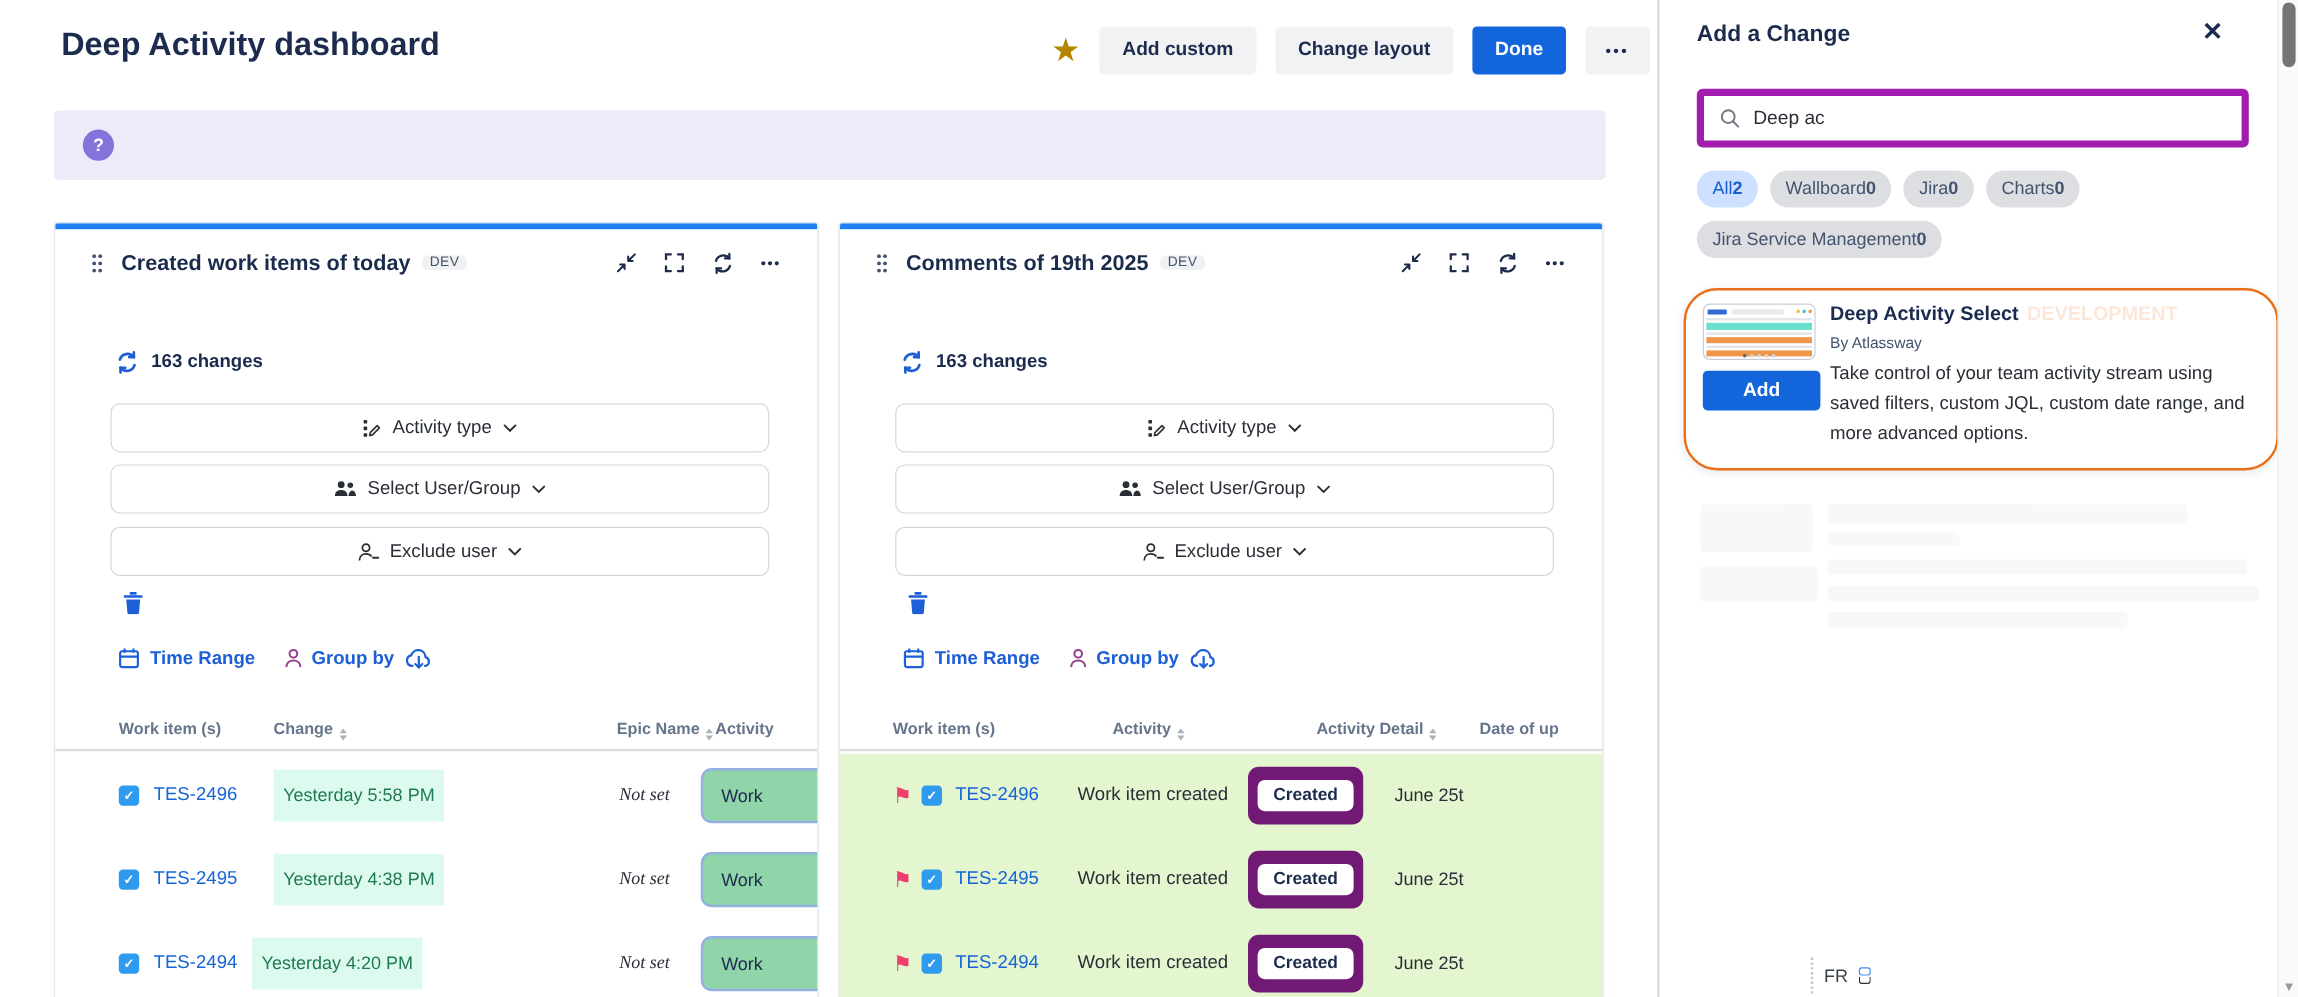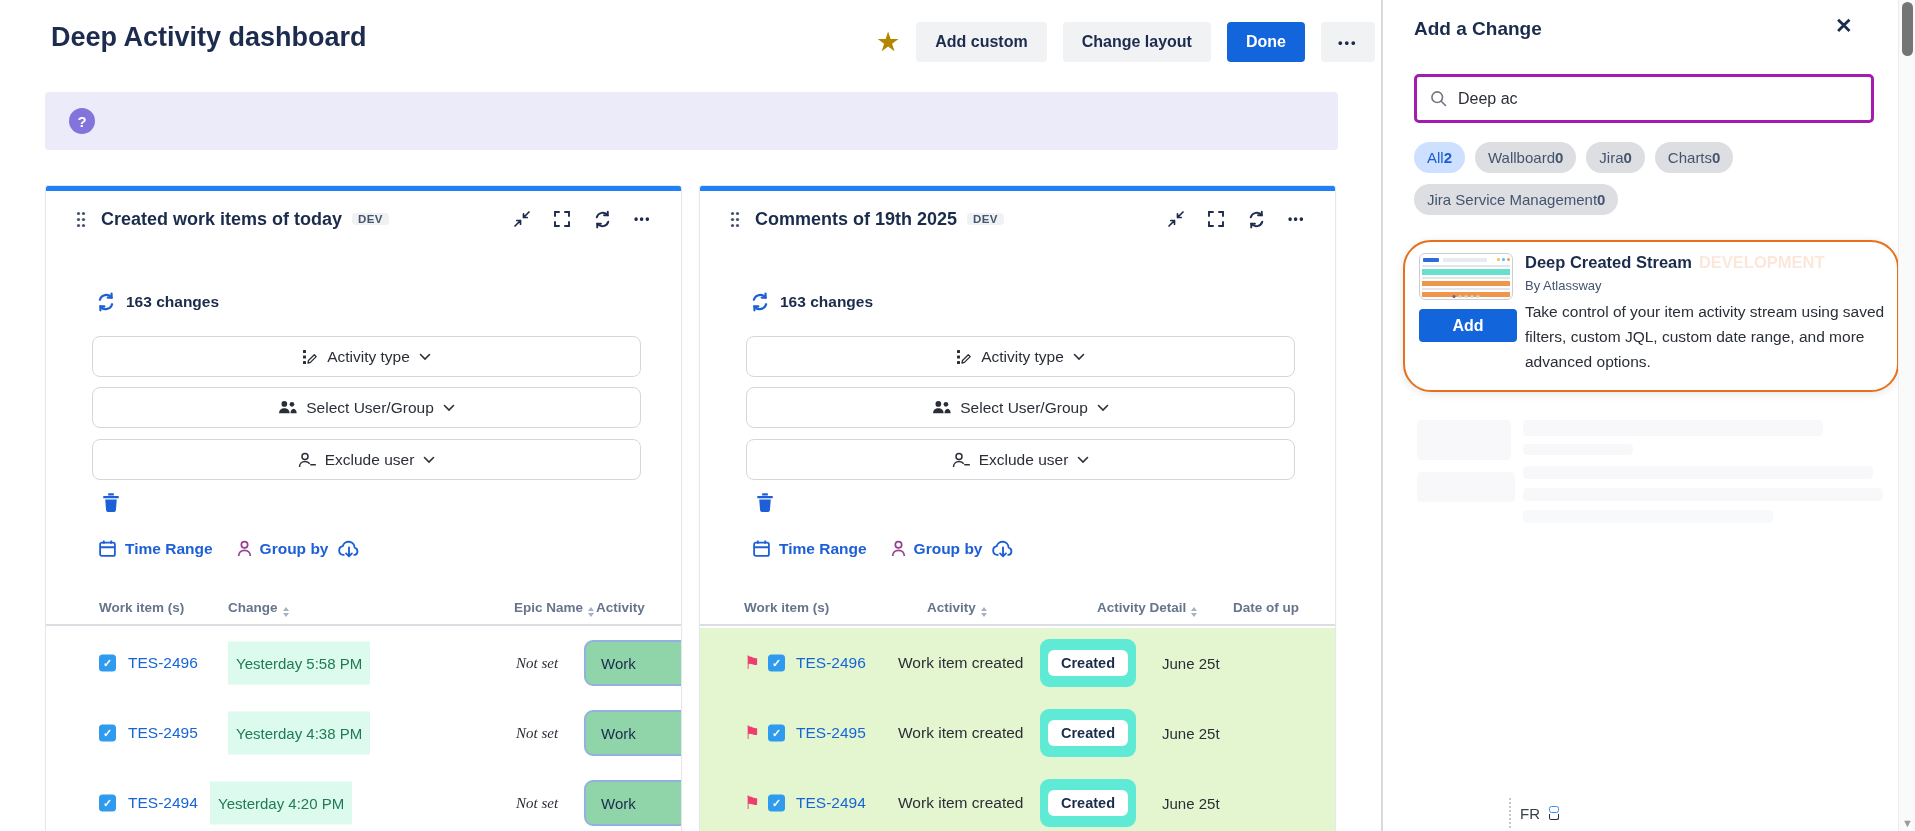--- a/index.html
+++ b/index.html
@@ -23,21 +23,21 @@
   .banner-msg { margin-left:22px; font-size:15.5px; color:#2B2F38; }
 
   
   .panel { position:absolute; top:185px; width:637px; height:660px; background:#fff;
     border:1px solid #E4E7EC; border-radius:3px; overflow:hidden; box-shadow:0 1px 2px rgba(9,30,66,.06); }
   .panel1 { left:45px; } .panel2 { left:699px; }
   .topbar { position:absolute; top:0; left:0; right:0; height:5px; background:#2180F8; }
   .phead { position:absolute; top:5px; left:0; right:0; height:56px; display:flex; align-items:center; padding:0 30px; }
   .drag { margin-right:15px; display:flex; }
   .ptitle { font-size:18px; font-weight:700; color:#1A2B4C; white-space:nowrap; }
-  .env { margin-left:10px; background:#F0F1F3; color:#44546F; font-size:11.5px; font-weight:700;
+  .env { margin-left:10px; background:#F0F1F3; color:#44546F; font-size:11.5px; font-weight:400;
     padding:0 6px; border-radius:4px; letter-spacing:.4px; }
   .picons { margin-left:auto; display:flex; align-items:center; gap:22px; }
   .pmore { color:#1E2B4D; font-size:12px; letter-spacing:1.5px; font-weight:700; }
 
   .changes { position:absolute; left:50px; top:106px; display:flex; align-items:center; gap:10px;
     font-size:15.5px; font-weight:700; color:#1A2B4C; }
   .dd { position:absolute; left:46px; width:549px; height:41px; border:1px solid #D3D7DE; border-radius:8px;
     background:#fff; display:flex; align-items:center; justify-content:center; gap:9px;
     font-size:15.5px; color:#2A2E36; cursor:pointer; }
   .dd1{top:150px} .dd2{top:201px} .dd3{top:253px}
@@ -62,32 +62,32 @@
   .cell { position:absolute; top:50%; transform:translateY(-50%); white-space:nowrap; }
   .cb { width:17px; height:17px; background:#2F9BEF; border-radius:3.5px; color:#fff; font-size:11px;
     font-weight:700; display:flex; align-items:center; justify-content:center; cursor:pointer; }
   .key { color:#1565D9; font-size:15.5px; cursor:pointer; }
   .chip-time { background:#DCFBEE; color:#1F7A55; font-size:15px; padding:13px 8px; }
   .notset { font-style:italic; font-size:15px; color:#2A2E36; font-family:"Liberation Serif", serif; }
   .wbadge { background:#90D5A9; border:2px solid #93B1DE; border-radius:9px; height:46px;
     display:flex; align-items:center; padding:0 15px; font-size:15px; color:#1A2B4C; width:150px; }
   .flag { color:#EE3D6F; font-size:18px; line-height:1; }
   .acttext { font-size:15.5px; color:#2A2E36; }
-  .cr-outer { width:96px; height:48px; background:#5eead4; border-radius:9px; display:flex;
+  .cr-outer { width:96px; height:48px; background:#701a75; border-radius:9px; display:flex;
     align-items:center; justify-content:center;text-align:right; }
   .cr-inner { background:#fff; border-radius:6px; padding:5px 13px; font-size:14.5px; font-weight:700; color:#1A2B4C; }
   .datetext { font-size:15px; color:#2A2E36; }
 
   
   .sidebar { position:absolute; left:1381px; top:0; width:534px; height:831px; background:#fff;
     border-left:2px solid #D7DBE0; }
   .sb-title { position:absolute; left:31px; top:18px; font-size:19px; font-weight:700; color:#1A2B4C; }
   .sb-close { position:absolute; left:452px; top:14px; font-size:21px; color:#1A2B4C; cursor:pointer;
     font-weight:600; }
-  .sb-search { position:absolute; left:31px; top:74px; width:460px; height:49px; border:3px solid #a21caf;
+  .sb-search { position:absolute; left:31px; top:74px; width:460px; height:49px; border:6px solid #a21caf;
     border-radius:5px; display:flex; align-items:center; padding:0 13px; gap:11px; background:#fff; }
   .sb-search input { border:none; outline:none; font-size:16px; color:#2A2E36; flex:1; font-family:inherit; background:transparent; }
   .chips { position:absolute; left:31px; display:flex; gap:10px; }
   .chips-row1 { top:142px; } .chips-row2 { top:184px; }
   .chip { height:31px; border-radius:16px; background:#DCDEE2; color:#44546F; font-size:15px;
     display:flex; align-items:center; padding:0 13px; gap:0; cursor:pointer; white-space:nowrap; }
   .chip b { font-weight:700; }
   .chip.active { background:#CDE0FF; color:#1A5FD0; }
 
   .gcard { position:absolute; left:20px; top:240px; width:496px; height:152px; border:2.5px solid #E8701A;
@@ -570,24 +570,24 @@
         <div class="t-l3"></div>
         <div class="t-or2"></div>
       <div class="t-dots">
           <s></s>
           <s></s>
           <s></s>
           <s></s>
           <s></s>
         </div>
     </div>
-    <div class="gtitle"><span>Deep Created Stream</span><span class="gdev">DEVELOPMENT</span></div>
+    <div class="gtitle"><span>Deep Activity Select</span><span class="gdev">DEVELOPMENT</span></div>
     <div class="gvendor">By Atlassway</div>
     <button class="gadd">Add</button>
-    <div class="gdesc">Take control of your item activity stream using saved filters, custom JQL, custom date range, and more advanced options.</div>
+    <div class="gdesc">Take control of your team activity stream using saved filters, custom JQL, custom date range, and more advanced options.</div>
   </div>
 
   <div class="ghost">
     <div class="gh1"></div>
       <div class="gh2"></div>
       <div class="gh3"></div>
       <div class="gh4"></div>
     <div class="gh5"></div>
       <div class="gh6"></div>
       <div class="gh7"></div>

